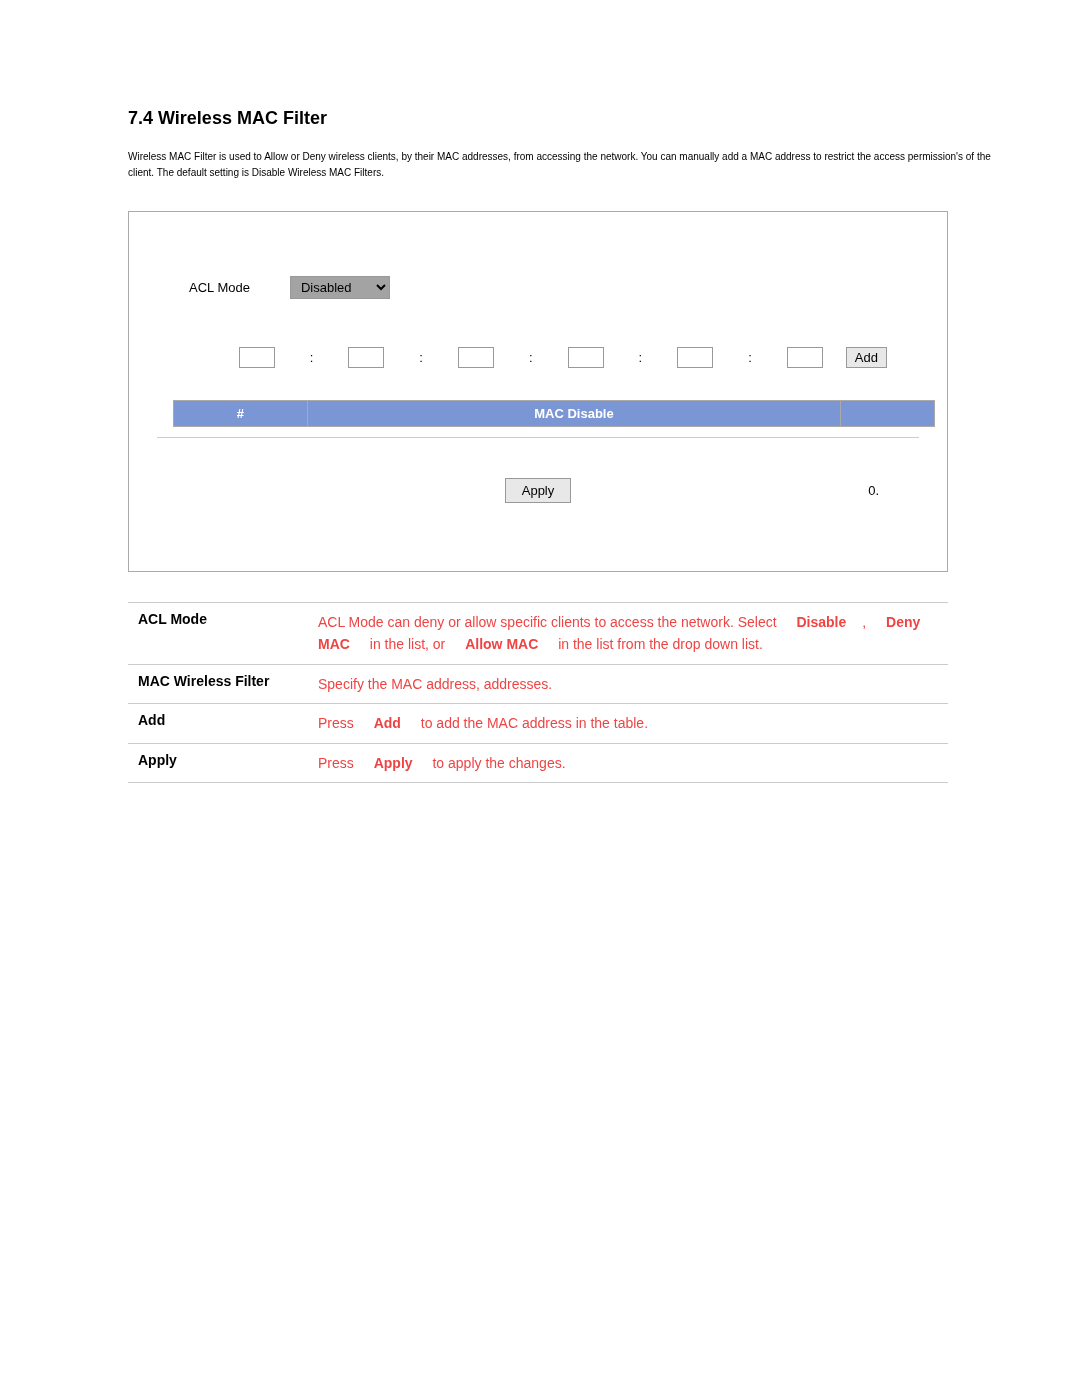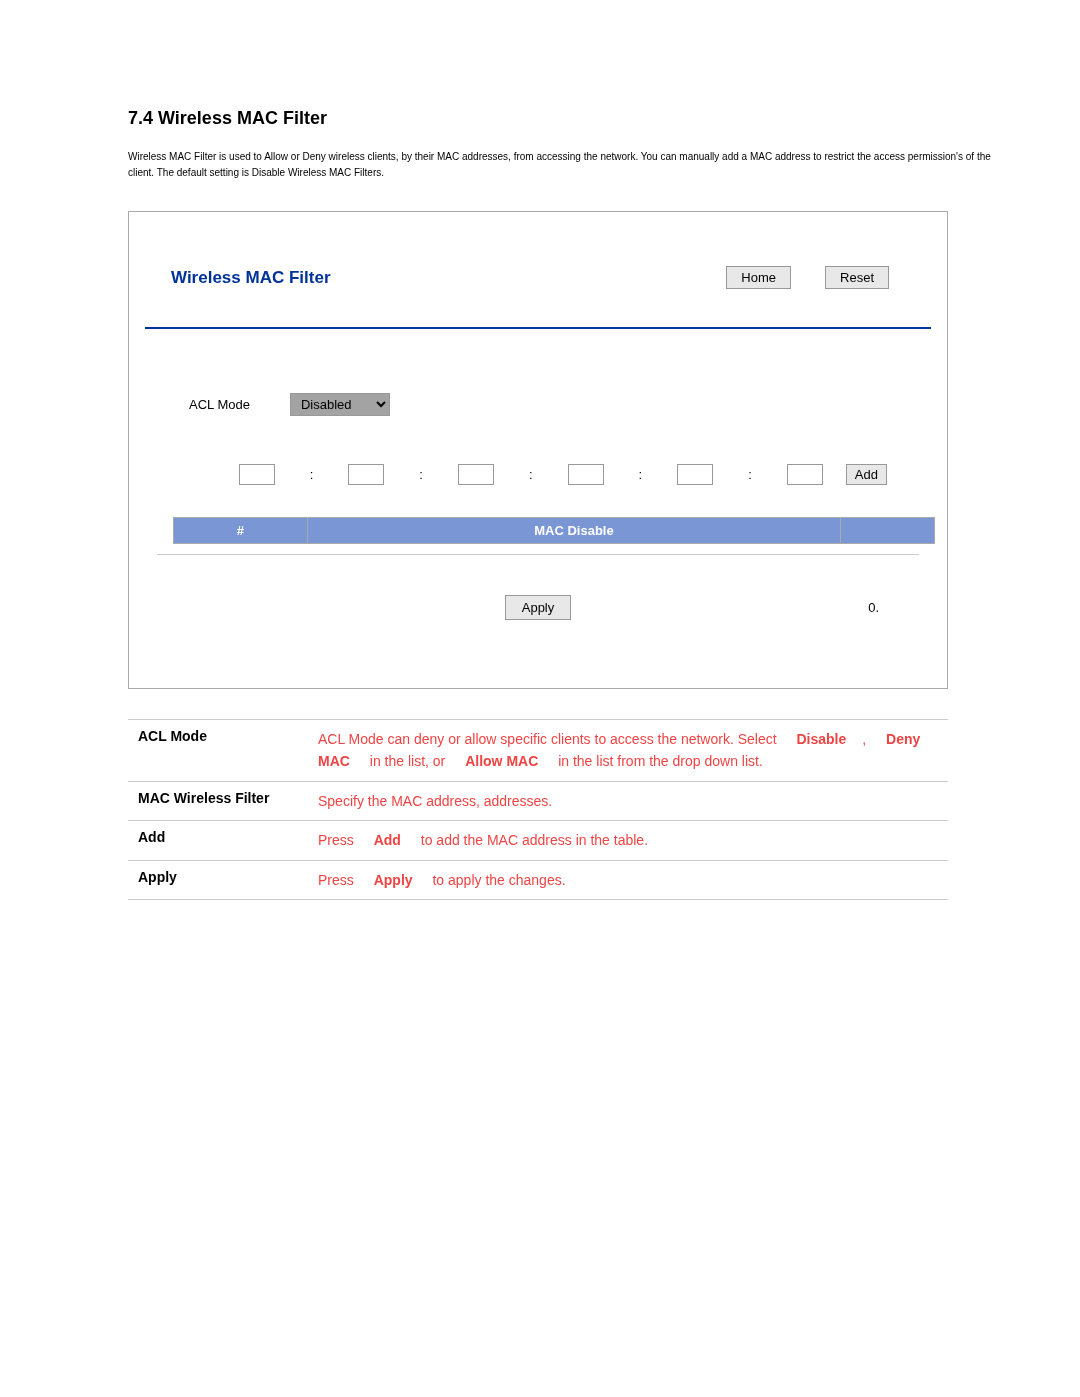--- a/index.html
+++ b/index.html
@@ -205,27 +205,20 @@
   </style>
 </head>
 <body>
 
 <h1 class="page-title">7.4 Wireless MAC Filter</h1>
 
 <p class="description">Wireless MAC Filter is used to Allow or Deny wireless clients, by their MAC addresses, from accessing the network. You can manually add a MAC address to restrict the access permission's of the client. The default setting is Disable Wireless MAC Filters.</p>
 
 <div class="widget-box">
 
-  <div class="widget-header">
-    <span class="widget-header-title">Wireless MAC Filter</span>
-    <div class="widget-header-buttons">
-      <button class="header-btn">Home</button>
-      <button class="header-btn">Reset</button>
-    </div>
-  </div>
 
   <div class="widget-body">
 
     <div class="acl-mode-row">
       <span class="acl-mode-label">ACL Mode</span>
       <select class="acl-mode-select">
         <option>Disabled</option>
         <option>Allow</option>
         <option>Deny</option>
       </select>

